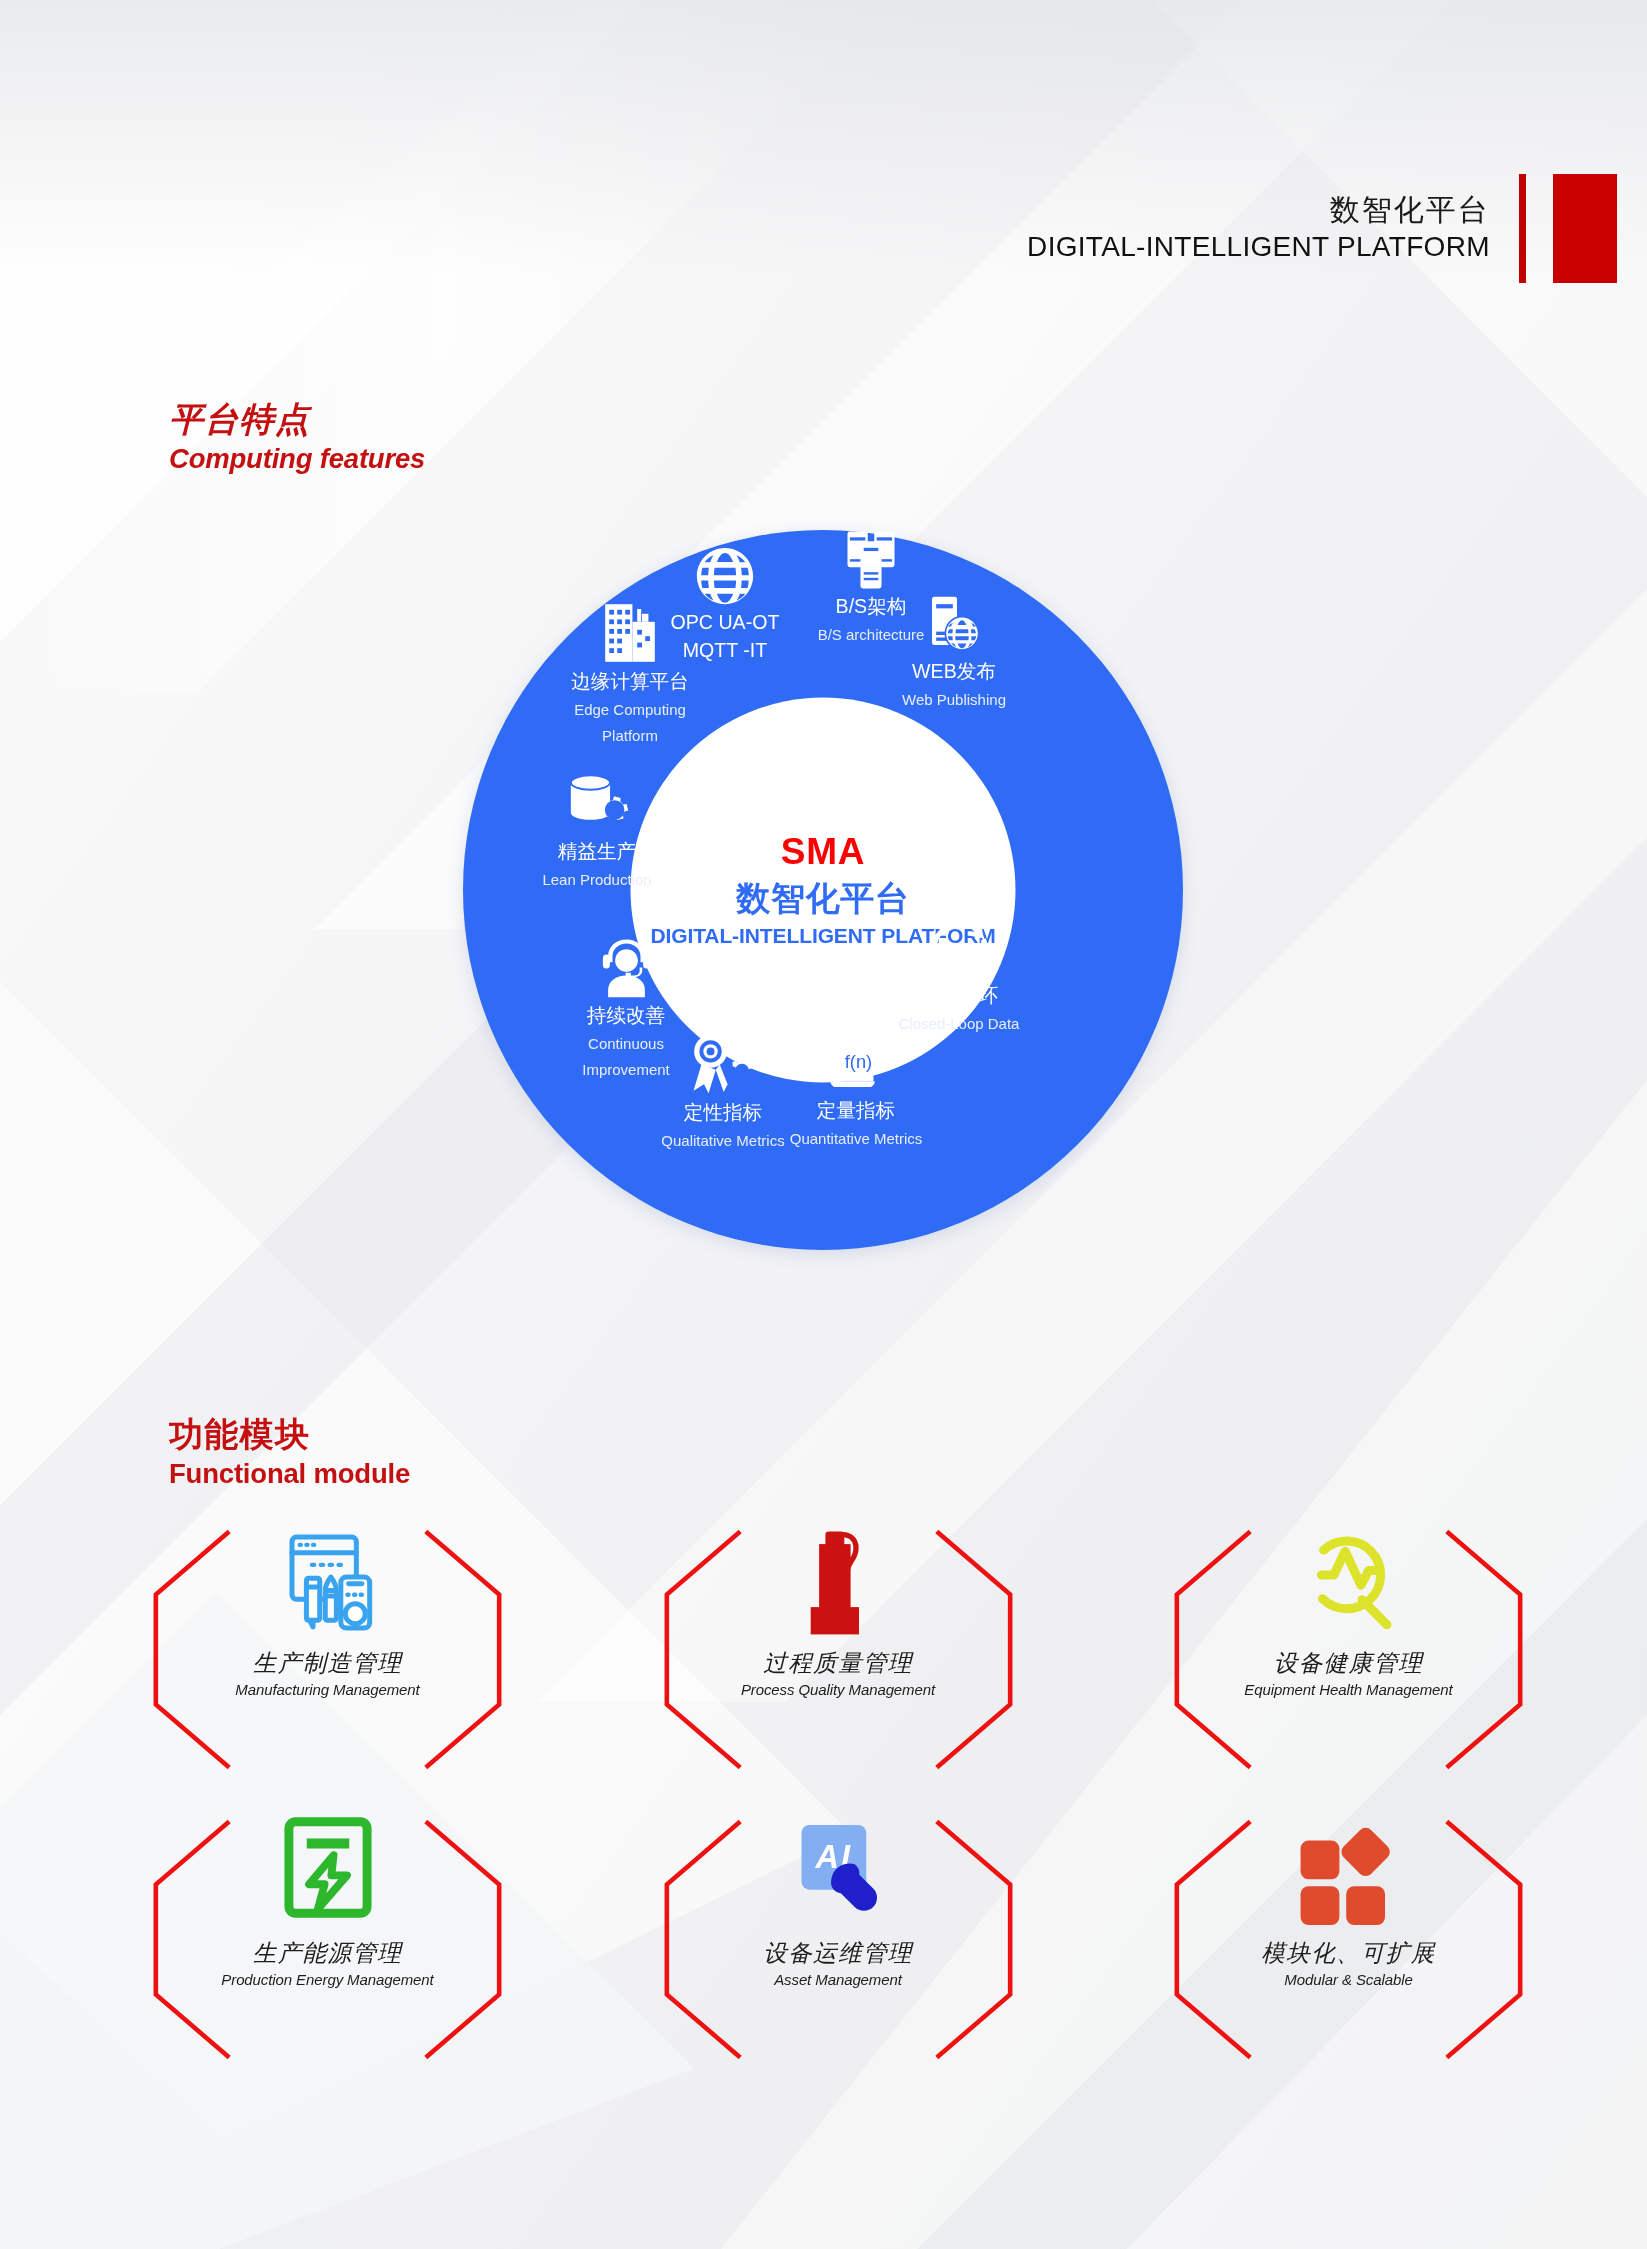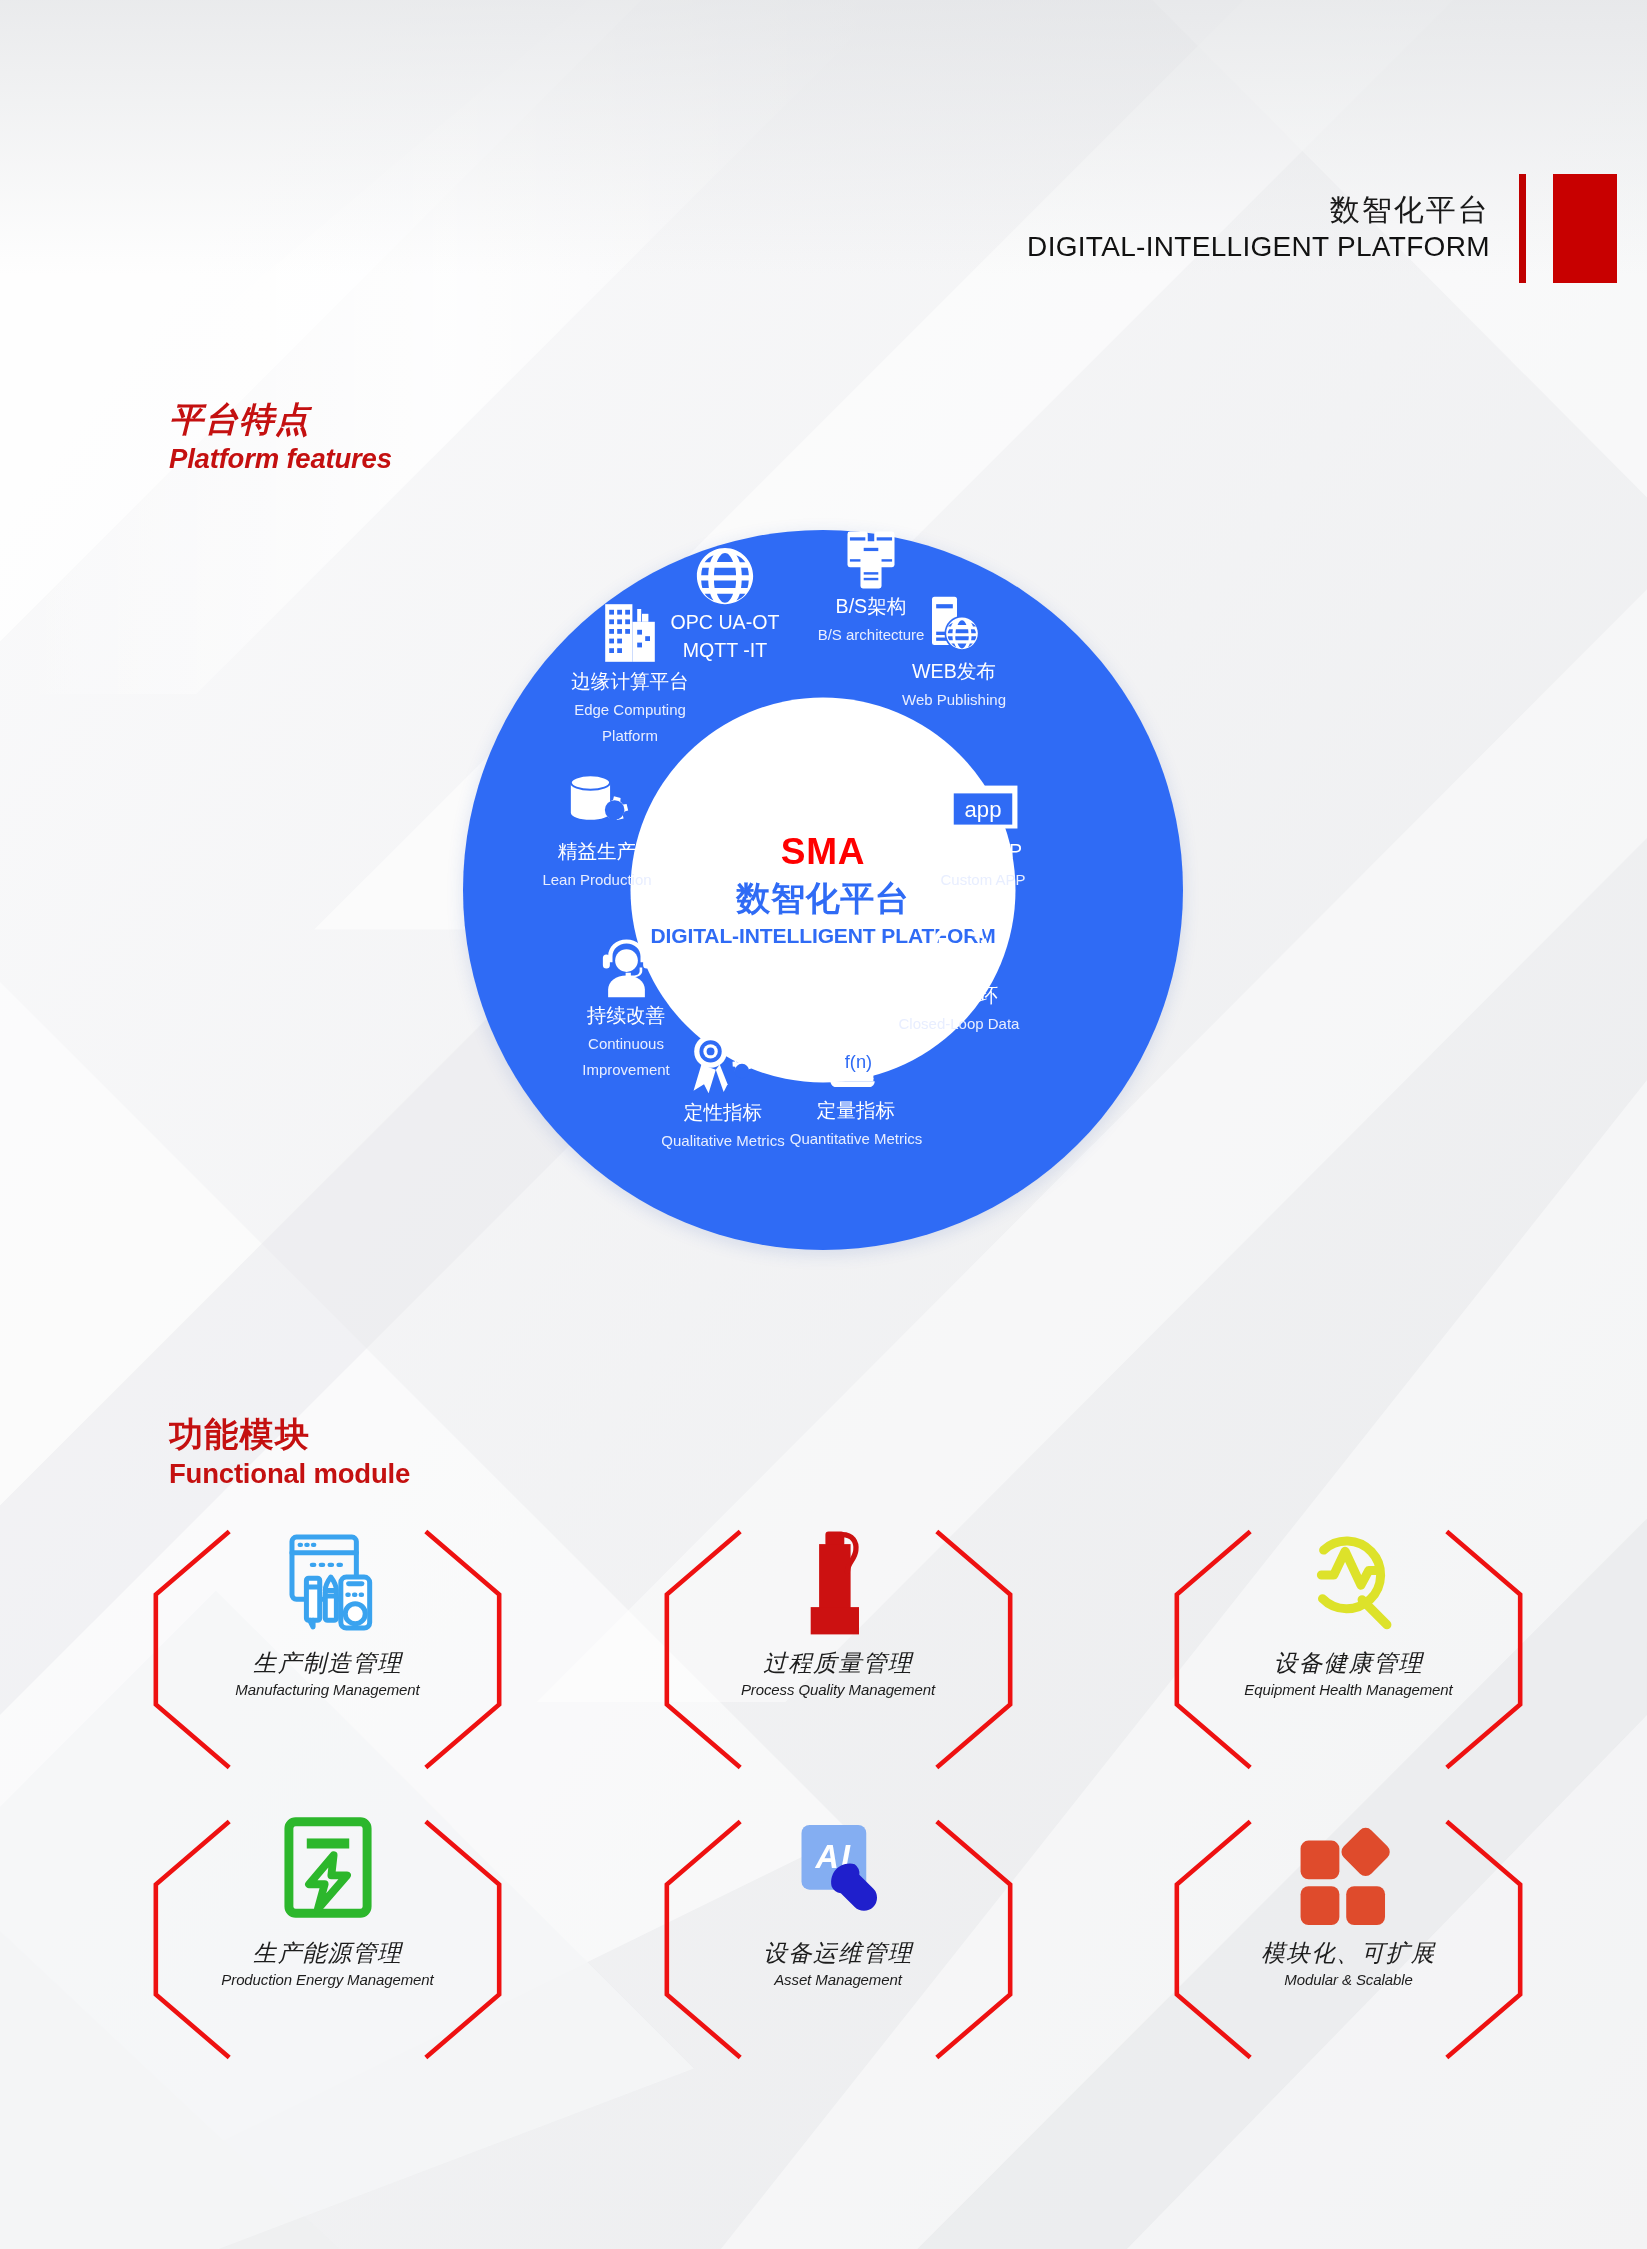--- a/index.html
+++ b/index.html
@@ -145,21 +145,21 @@
   <div class="header-text">
     <div class="header-cn">数智化平台</div>
     <div class="header-en">DIGITAL-INTELLIGENT PLATFORM</div>
   </div>
   <div class="hdr-thin"></div>
   <div class="hdr-thick"></div>
 </div>
 
 <div class="sec-head" id="sec-features">
   <div class="cn">平台特点</div>
-  <div class="en">Platform features</div>
+  <div class="en">Computing features</div>
 </div>
 
 <div class="wheel">
   <div class="wheel-outer"></div>
 
   <div class="wheel-inner">
     <div class="sma">SMA</div>
     <div class="cn">数智化平台</div>
     <div class="en">DIGITAL-INTELLIGENT PLATFORM</div>
   </div>
@@ -201,31 +201,20 @@
         <rect x="11" y="44" width="20" height="4" fill="#2f6bf5"></rect>
         <rect x="11" y="51" width="20" height="4" fill="#2f6bf5"></rect>
         <circle cx="42" cy="46" r="21" fill="#2f6bf5"></circle>
         <path d="M42 27c-10.5 0-19 8.5-19 19s8.5 19 19 19 19-8.5 19-19-8.5-19-19-19zm0 3.2c2 0 4 2.2 5.3 5.9H36.7c1.3-3.7 3.3-5.9 5.3-5.9zM31 33.3c-.9 1.3-1.6 2.8-2.2 4.4h-3.6c1.5-1.9 3.5-3.4 5.8-4.4zm22 0c2.3 1 4.3 2.5 5.8 4.4h-3.6c-.6-1.6-1.3-3.1-2.2-4.4zM26.7 41h4.3c-.2 1.6-.4 3.2-.4 4.9H25c0-1.7.6-3.3 1.7-4.9zm8 0h14.6c.3 1.6.4 3.2.4 4.9H34.3c0-1.7.2-3.3.4-4.9zm18 0h4.3c1.1 1.6 1.7 3.2 1.7 4.9h-5.6c0-1.7-.2-3.3-.4-4.9zM25 49.5h5.6c0 1.7.2 3.3.4 4.9h-4.3c-1.1-1.6-1.7-3.2-1.7-4.9zm8.9 0h16.2c0 1.7-.1 3.3-.4 4.9H34.3c-.3-1.6-.4-3.2-.4-4.9zm19.5 0H59c0 1.7-.6 3.3-1.7 4.9h-4.3c.2-1.6.4-3.2.4-4.9zM29.2 58.2h3.6c.6 1.6 1.3 3.1 2.2 4.4-2.3-1-4.3-2.5-5.8-4.4zm7.5 0h10.6c-1.3 3.7-3.3 5.9-5.3 5.9s-4-2.2-5.3-5.9zm14.7 0h3.6c-1.5 1.9-3.5 3.4-5.8 4.4.9-1.3 1.6-2.8 2.2-4.4z"></path>
       </svg>
     </div>
     <div class="t-cn">WEB发布</div>
     <div class="t-en">Web Publishing</div>
   </div>
 
-  <div class="node" id="n-app">
-    <div class="ico">
-      <svg width="72" height="52" viewBox="0 0 110 80">
-        <rect x="2" y="4" width="106" height="66" fill="#fff"></rect>
-        <rect x="10" y="16" width="90" height="48" fill="#2f6bf5"></rect>
-        <text x="55" y="53" font-family="'Liberation Sans',sans-serif" font-size="34" fill="#fff" text-anchor="middle">app</text>
-      </svg>
-    </div>
-    <div class="t-cn">定制APP</div>
-    <div class="t-en">Custom APP</div>
-  </div>
 
   <div class="node" id="n-loop">
     <div class="ico">
       <svg width="63" height="63" viewBox="0 0 64 64" fill="#fff">
         <path d="M32 9c6 0 11.4 2.7 15 7l-5.2 3.8 14.4 3-1.8-14.2-4.6 3.4C45.3 6.4 39 3.4 32 3.4c-3.4 0-6.6.7-9.5 2l2.6 5.2C27.2 9.6 29.5 9 32 9z"></path>
         <path d="M55 32c0 6-2.7 11.4-7 15l-3.8-5.2-3 14.4 14.2-1.8-3.4-4.6c5.6-4.5 8.6-10.8 8.6-17.8 0-3.4-.7-6.6-2-9.5l-5.2 2.6c1 2.1 1.6 4.4 1.6 6.9z"></path>
         <path d="M32 55c-6 0-11.4-2.7-15-7l5.2-3.8-14.4-3 1.8 14.2 4.6-3.4C18.7 57.6 25 60.6 32 60.6c3.4 0 6.6-.7 9.5-2l-2.6-5.2c-2.1 1-4.4 1.6-6.9 1.6z"></path>
         <path d="M9 32c0-6 2.7-11.4 7-15l3.8 5.2 3-14.4L8.6 9.6l3.4 4.6C6.4 18.7 3.4 25 3.4 32c0 3.4.7 6.6 2 9.5l5.2-2.6C9.6 36.8 9 34.5 9 32z"></path>
       </svg>
     </div>

